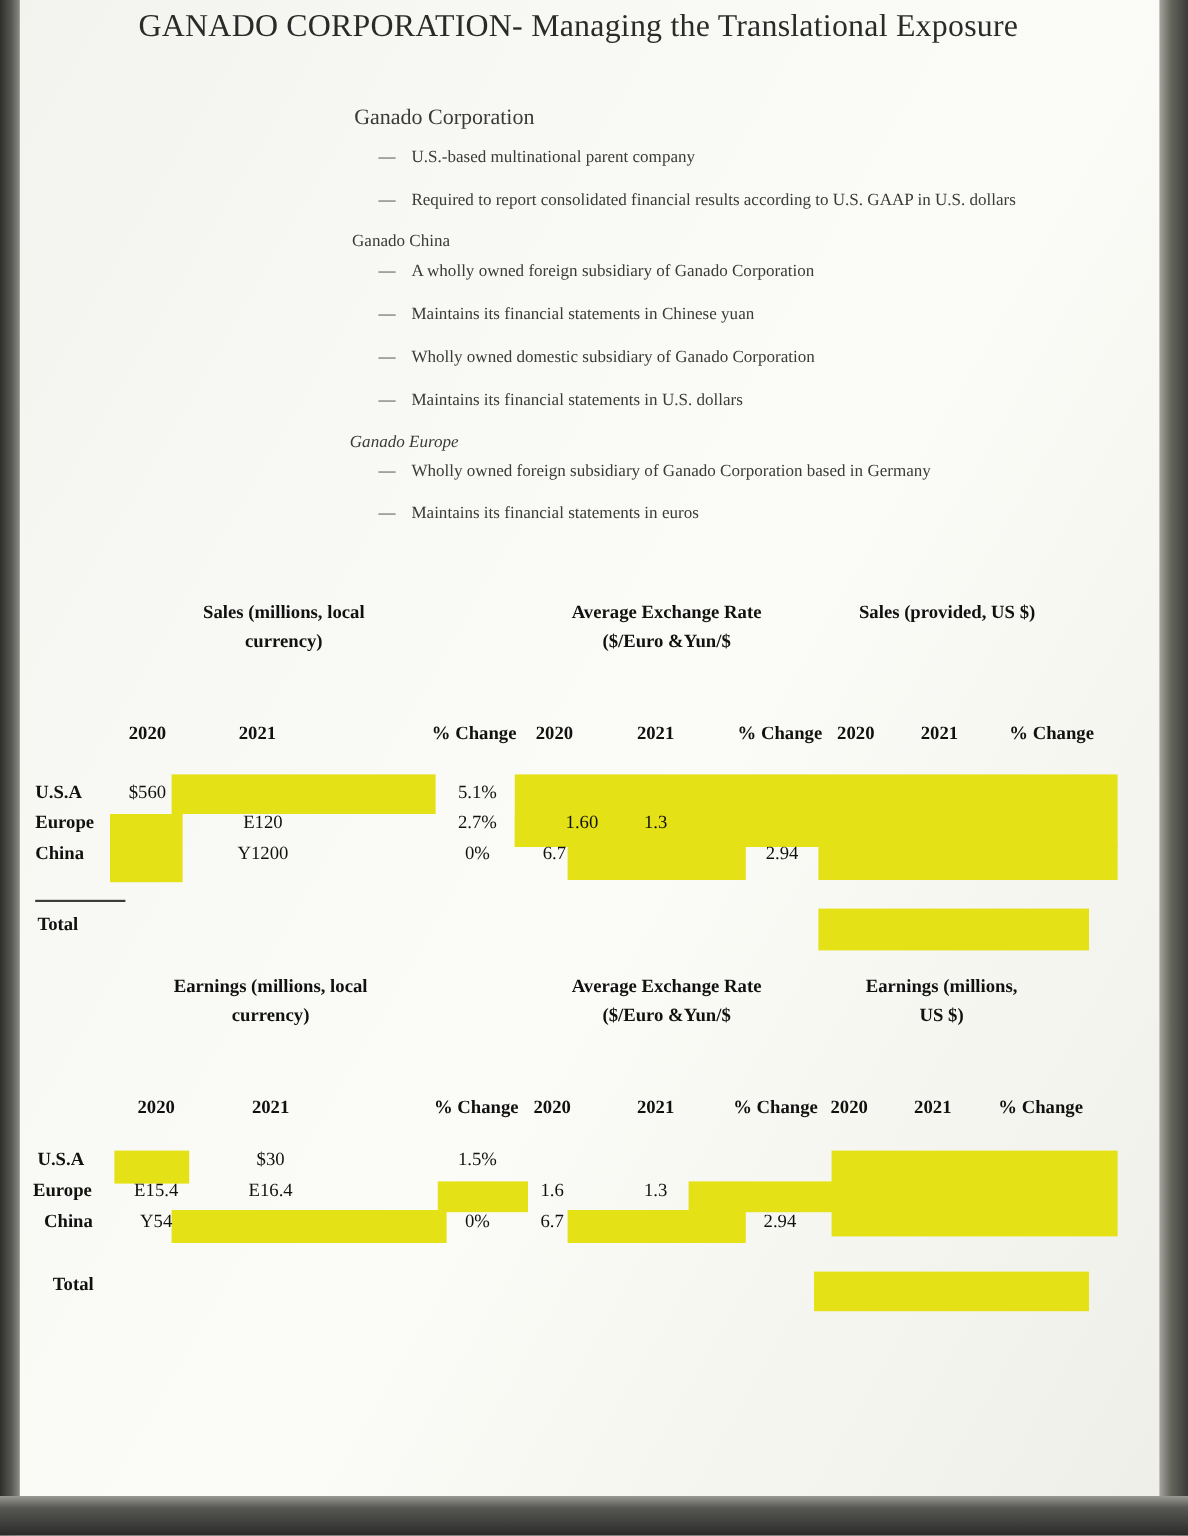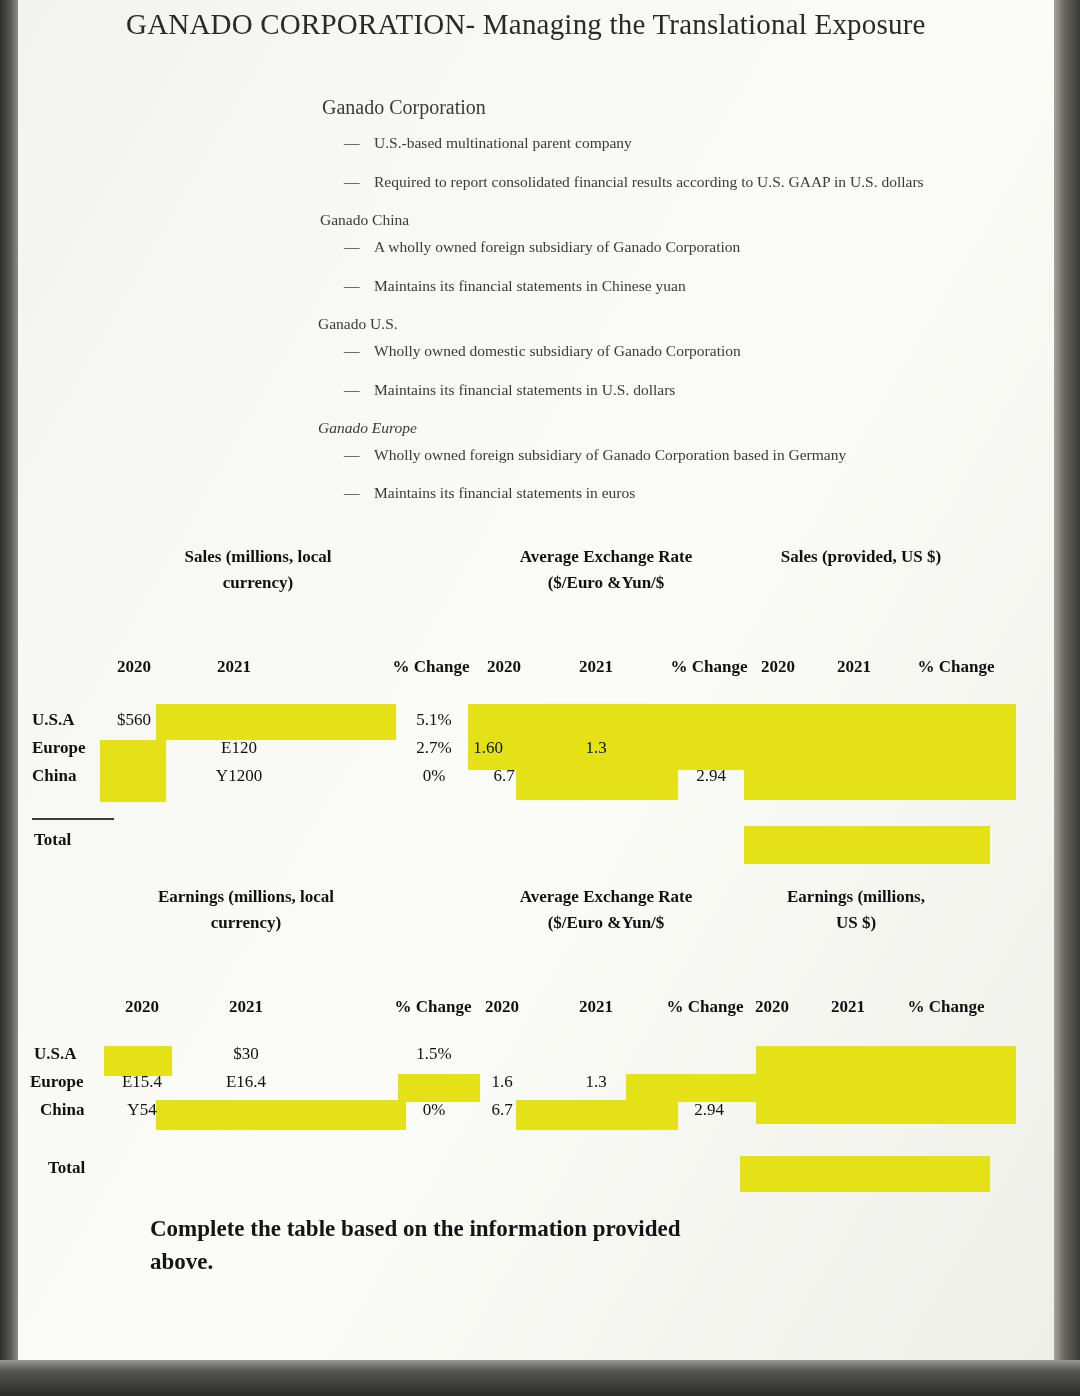--- a/index.html
+++ b/index.html
@@ -169,21 +169,20 @@
     <div class="group-head" style="margin-left:-2px;">Ganado China</div>
     <div class="dash-item">
       <span class="dash">—</span>
       <span>A wholly owned foreign subsidiary of Ganado Corporation</span>
     </div>
     <div class="dash-item">
       <span class="dash">—</span>
       <span>Maintains its financial statements in Chinese yuan</span>
     </div>
 
-    <div class="group-head" style="margin-left:-4px;">Ganado U.S.</div>
     <div class="dash-item">
       <span class="dash">—</span>
       <span>Wholly owned domestic subsidiary of Ganado Corporation</span>
     </div>
     <div class="dash-item">
       <span class="dash">—</span>
       <span>Maintains its financial statements in U.S. dollars</span>
     </div>
 
     <div class="group-head" style="margin-left:-4px;font-style:italic;">Ganado Europe</div>
@@ -223,21 +222,21 @@
 
     <div class="rowlabel" style="left:16px; top:170px;">U.S.A</div>
     <div class="cell" style="left:78px; top:170px; width:80px;">$560</div>
     <div class="cell" style="left:178px; top:170px; width:80px;"></div>
     <div class="cell" style="left:378px; top:170px; width:80px;">5.1%</div>
 
     <div class="rowlabel" style="left:16px; top:198px;">Europe</div>
     <div class="cell" style="left:78px; top:198px; width:80px;"></div>
     <div class="cell" style="left:178px; top:198px; width:90px;">E120</div>
     <div class="cell" style="left:378px; top:198px; width:80px;">2.7%</div>
-    <div class="cell" style="left:432px; top:198px; width:80px;">1.60</div>
+    <div class="cell" style="left:473px; top:198px; width:80px;">1.60</div>
     <div class="cell" style="left:540px; top:198px; width:80px;">1.3</div>
 
     <div class="rowlabel" style="left:16px; top:226px;">China</div>
     <div class="cell" style="left:178px; top:226px; width:90px;">Y1200</div>
     <div class="cell" style="left:378px; top:226px; width:80px;">0%</div>
     <div class="cell" style="left:448px; top:226px; width:80px;">6.7</div>
     <div class="cell" style="left:650px; top:226px; width:90px;">2.94</div>
 
     <div class="ruleline" style="left:16px; top:278px; width:82px;"></div>
     <div class="rowlabel" style="left:18px; top:290px;">Total</div>
@@ -279,17 +278,13 @@
 
     <div class="rowlabel" style="left:24px; top:216px;">China</div>
     <div class="cell" style="left:86px; top:216px; width:80px;">Y54</div>
     <div class="cell" style="left:378px; top:216px; width:80px;">0%</div>
     <div class="cell" style="left:446px; top:216px; width:80px;">6.7</div>
     <div class="cell" style="left:648px; top:216px; width:90px;">2.94</div>
 
     <div class="rowlabel" style="left:32px; top:274px;">Total</div>
   </div>
 
-  <div class="footer-note">
-    <div>Complete the table based on the information provided</div>
-    <div class="l2">above.</div>
-  </div>
 </div>
 
 </body></html>

